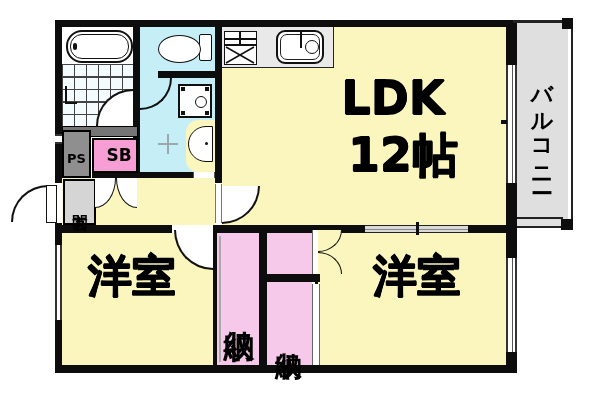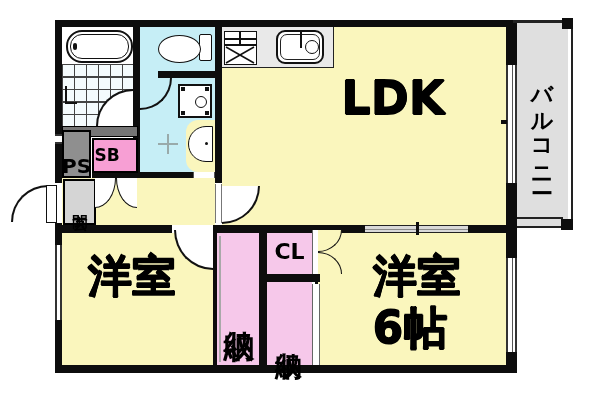--- a/index.html
+++ b/index.html
@@ -132,25 +132,24 @@
   <div class="arc" style="left:318px;top:252px;width:24px;height:22px;border-top:1.5px solid #111;border-right:1.5px solid #111;border-top-right-radius:100% 100%;box-sizing:border-box;background:#FAF6BD;"></div>
 
   <div class="thin" style="left:513px;top:20px;width:60px;height:2.5px;"></div>
   <div class="thin" style="left:571px;top:20px;width:2px;height:208px;"></div>
   <div class="thin" style="left:517px;top:226px;width:46px;height:2px;"></div>
   <div class="thin" style="left:517px;top:217px;width:46px;height:2px;"></div>
   <div class="wall" style="left:562px;top:18px;width:11px;height:11px;"></div>
   <div class="wall" style="left:561px;top:219px;width:12px;height:11px;"></div>
 
   <div class="lbl fat" style="left:318px;top:72px;width:150px;height:52px;font-size:46px;">LDK</div>
+  <div class="lbl fat" style="left:318px;top:126px;width:170px;height:58px;font-size:46px;">12帖</div>
   <div class="lbl fat" style="left:72px;top:250px;width:120px;height:52px;font-size:44px;">洋室</div>
   <div class="lbl fat" style="left:352px;top:250px;width:130px;height:52px;font-size:44px;">洋室</div>
-  <div class="lbl fat" style="left:345px;top:300px;width:130px;height:56px;font-size:44px;">6帖</div>
   <div class="lbl vt" style="left:219px;top:268px;width:40px;height:76px;font-size:31px;">収納</div>
-  <div class="lbl" style="left:267px;top:236px;width:45px;height:32px;font-size:22px;">CL</div>
   <div class="lbl vt" style="left:268px;top:298px;width:42px;height:66px;font-size:27px;">収納</div>
-  <div class="lbl" style="left:62px;top:144px;width:29px;height:44px;font-size:20px;">PS</div>
-  <div class="lbl" style="left:84px;top:138px;width:46px;height:35px;font-size:17px;">SB</div>
+  <div class="lbl" style="left:62px;top:136px;width:29px;height:44px;font-size:13px;">PS</div>
+  <div class="lbl" style="left:96px;top:138px;width:46px;height:35px;font-size:17px;">SB</div>
   <div class="lbl vt" style="left:63px;top:181px;width:33px;height:42px;font-size:15px;">玄関</div>
   <div class="lbl vt" style="left:518px;top:48px;width:48px;height:158px;font-size:22px;letter-spacing:3px;">バルコニー</div>
 
 
 </div>
 
 </body></html>

